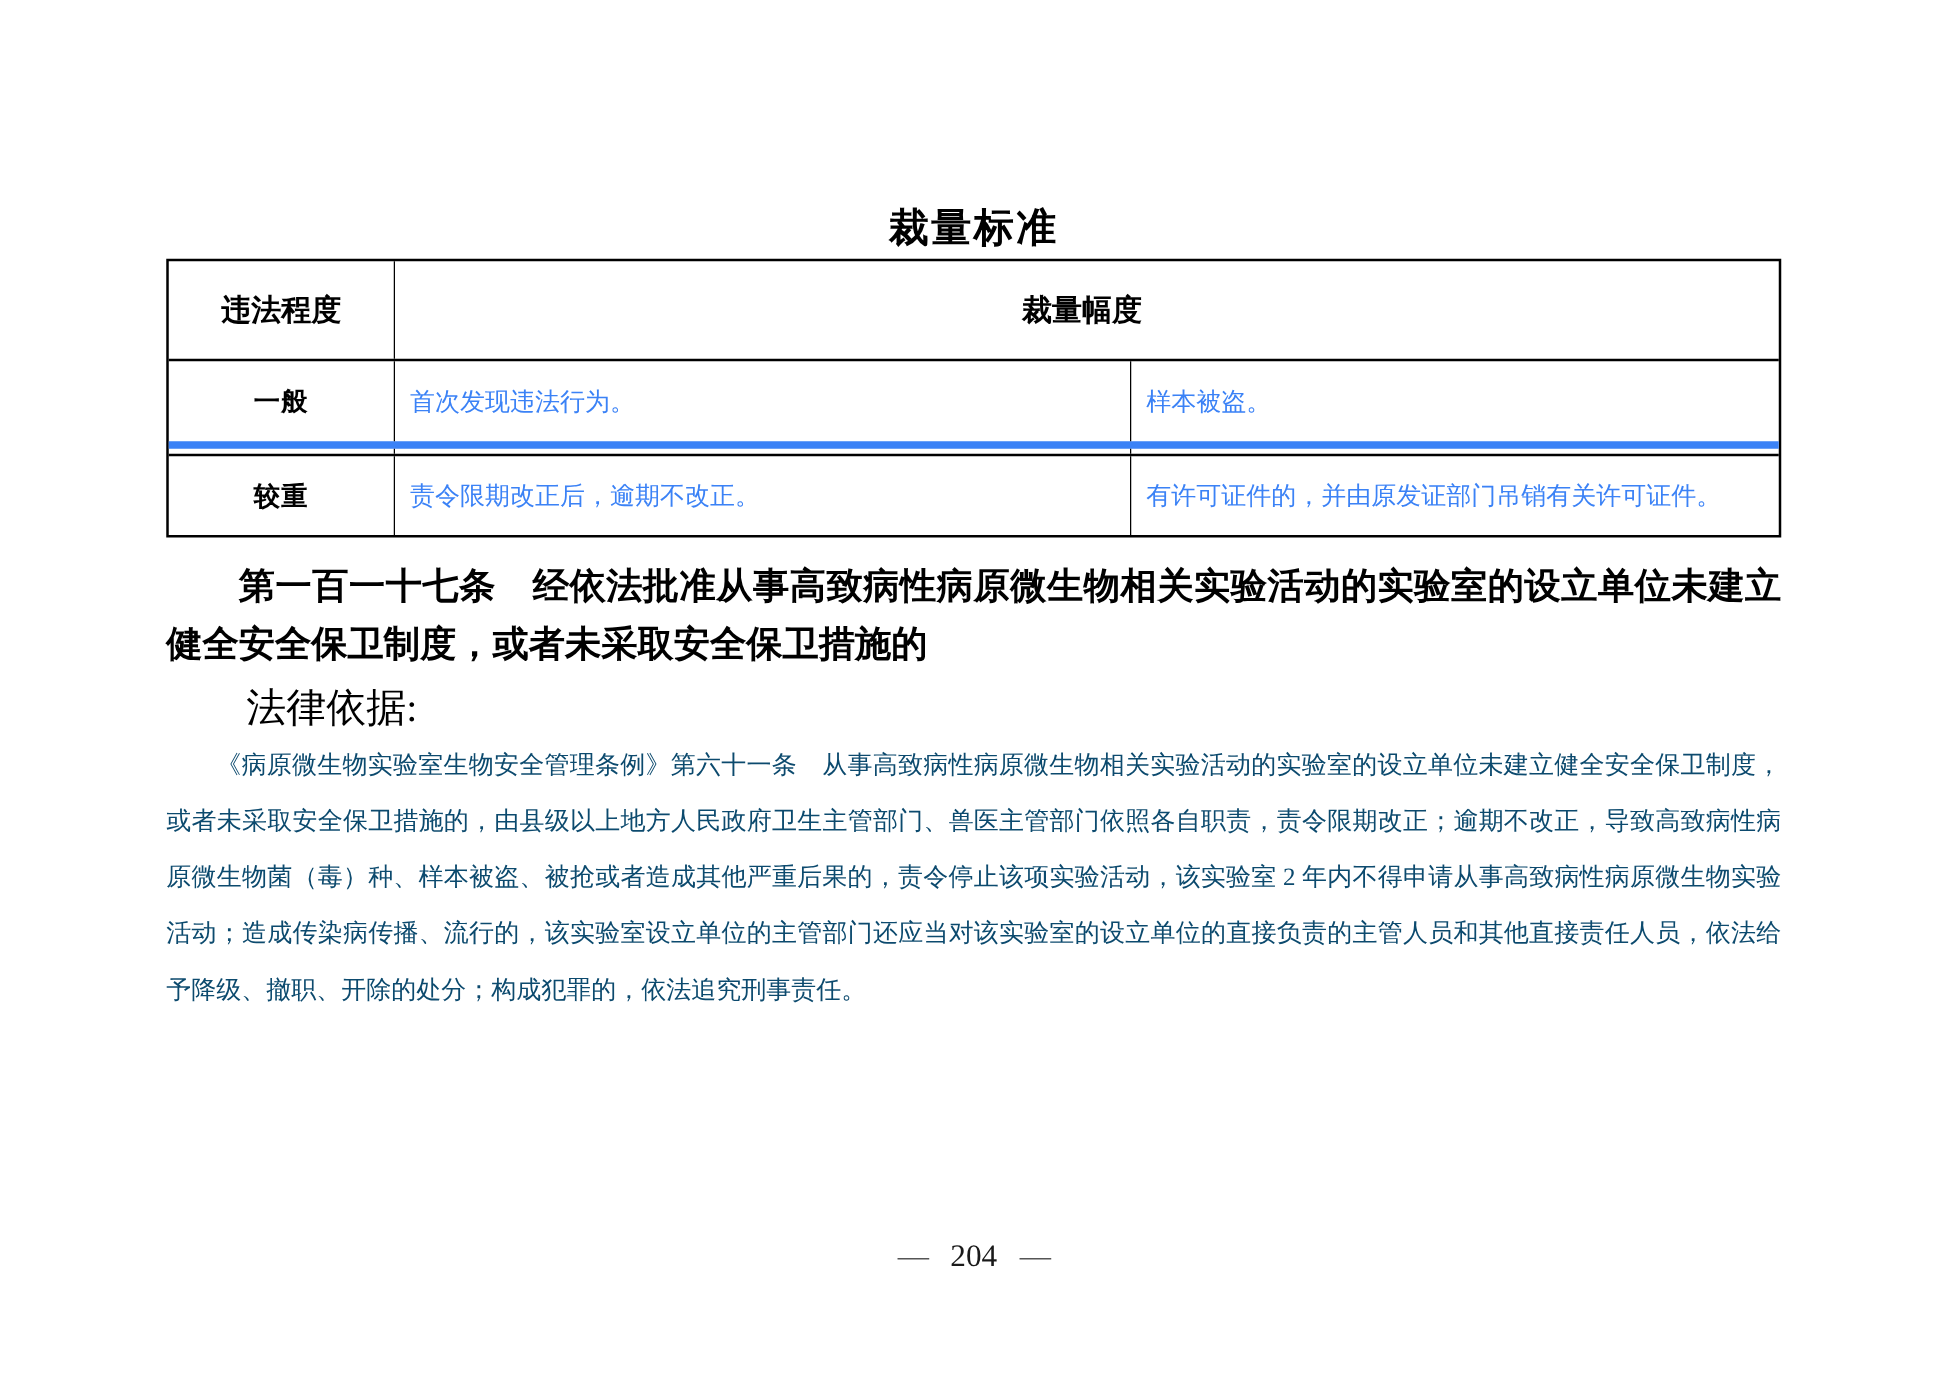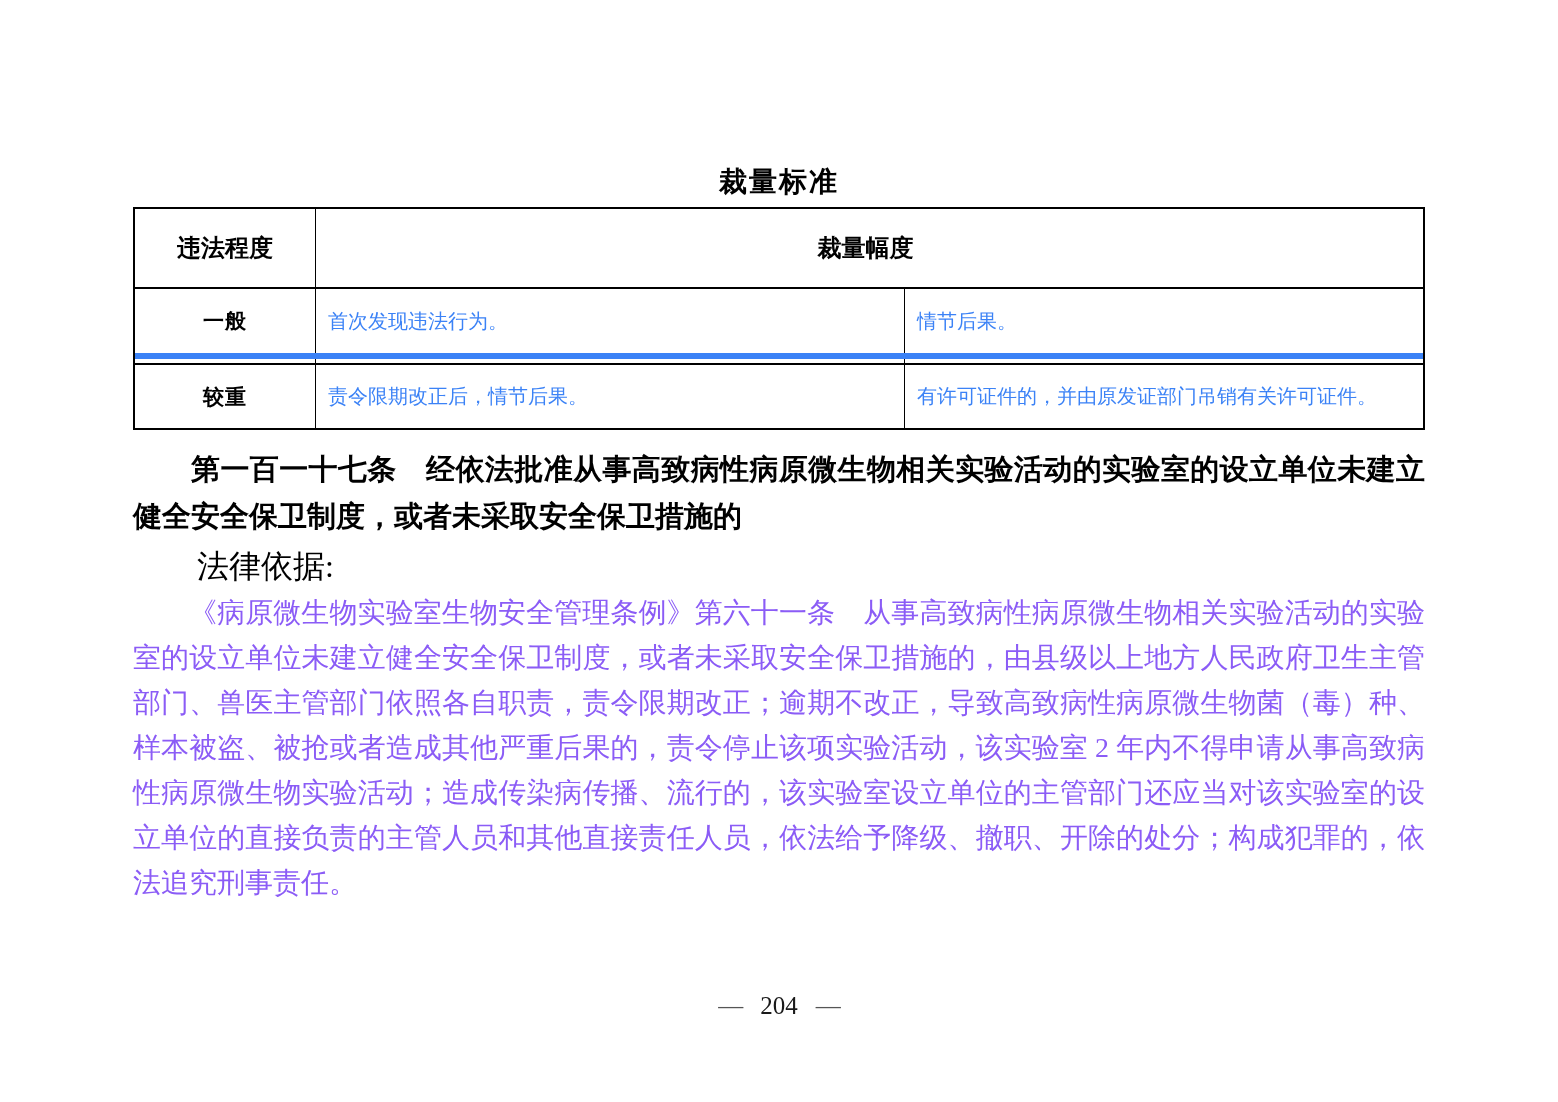--- a/index.html
+++ b/index.html
@@ -23,21 +23,21 @@
     position: absolute;
     left: 133px;
     top: 0;
     width: 1292px;
   }
   .doc-title {
     margin-top: 165px;
     text-align: center;
     font-family: "Liberation Sans", sans-serif;
     font-weight: bold;
-    font-size: 28px;
+    font-size: 32px;
     line-height: 34px;
     letter-spacing: 2px;
   }
   
   .dtable {
     margin-top: 8px;
     border: 2px solid #000;
     width: 1288px;
   }
   .trow { display: flex; align-items: stretch; }
@@ -73,25 +73,25 @@
     text-align: justify;
   }
   .legal-label {
     margin: 4px 0 0 0;
     font-size: 32px;
     line-height: 44px;
     text-indent: 2em;
   }
   .legal-text {
     margin: 2px 0 0 0;
-    font-size: 28px;
+    font-size: 20px;
     line-height: 45px;
     text-indent: 2em;
     text-align: justify;
-    color: #8b5cf6;
+    color: #0c4a6e;
   }
   
   .page-number {
     position: absolute;
     top: 992px;
     left: 0;
     width: 1558px;
     text-align: center;
     font-size: 25px;
     font-family: "Liberation Serif", serif;
@@ -113,32 +113,32 @@
 
     <div class="dtable">
       <div class="trow thead">
         <div class="cell c1">违法程度</div>
         <div class="cell c3">裁量幅度</div>
       </div>
 
       <div class="trow r1">
         <div class="cell c1 degree-cell">一般</div>
         <div class="cell c2 body-cell">首次发现违法行为。</div>
-        <div class="cell c3 body-cell">情节后果。</div>
+        <div class="cell c3 body-cell">样本被盗。</div>
       </div>
 
       <div class="trow gapline">
         <div class="cell c1"></div>
         <div class="cell c2"></div>
         <div class="cell c3"></div>
       </div>
 
       <div class="trow r2">
         <div class="cell c1 degree-cell">较重</div>
-        <div class="cell c2 body-cell">责令限期改正后，情节后果。</div>
+        <div class="cell c2 body-cell">责令限期改正后，逾期不改正。</div>
         <div class="cell c3 body-cell">有许可证件的，并由原发证部门吊销有关许可证件。</div>
       </div>
     </div>
 
     <p class="article-heading">第一百一十七条　经依法批准从事高致病性病原微生物相关实验活动的实验室的设立单位未建立健全安全保卫制度，或者未采取安全保卫措施的</p>
 
     <p class="legal-label">法律依据:</p>
 
     <p class="legal-text">《病原微生物实验室生物安全管理条例》第六十一条　从事高致病性病原微生物相关实验活动的实验室的设立单位未建立健全安全保卫制度，或者未采取安全保卫措施的，由县级以上地方人民政府卫生主管部门、兽医主管部门依照各自职责，责令限期改正；逾期不改正，导致高致病性病原微生物菌（毒）种、样本被盗、被抢或者造成其他严重后果的，责令停止该项实验活动，该实验室 2 年内不得申请从事高致病性病原微生物实验活动；造成传染病传播、流行的，该实验室设立单位的主管部门还应当对该实验室的设立单位的直接负责的主管人员和其他直接责任人员，依法给予降级、撤职、开除的处分；构成犯罪的，依法追究刑事责任。</p>
 

